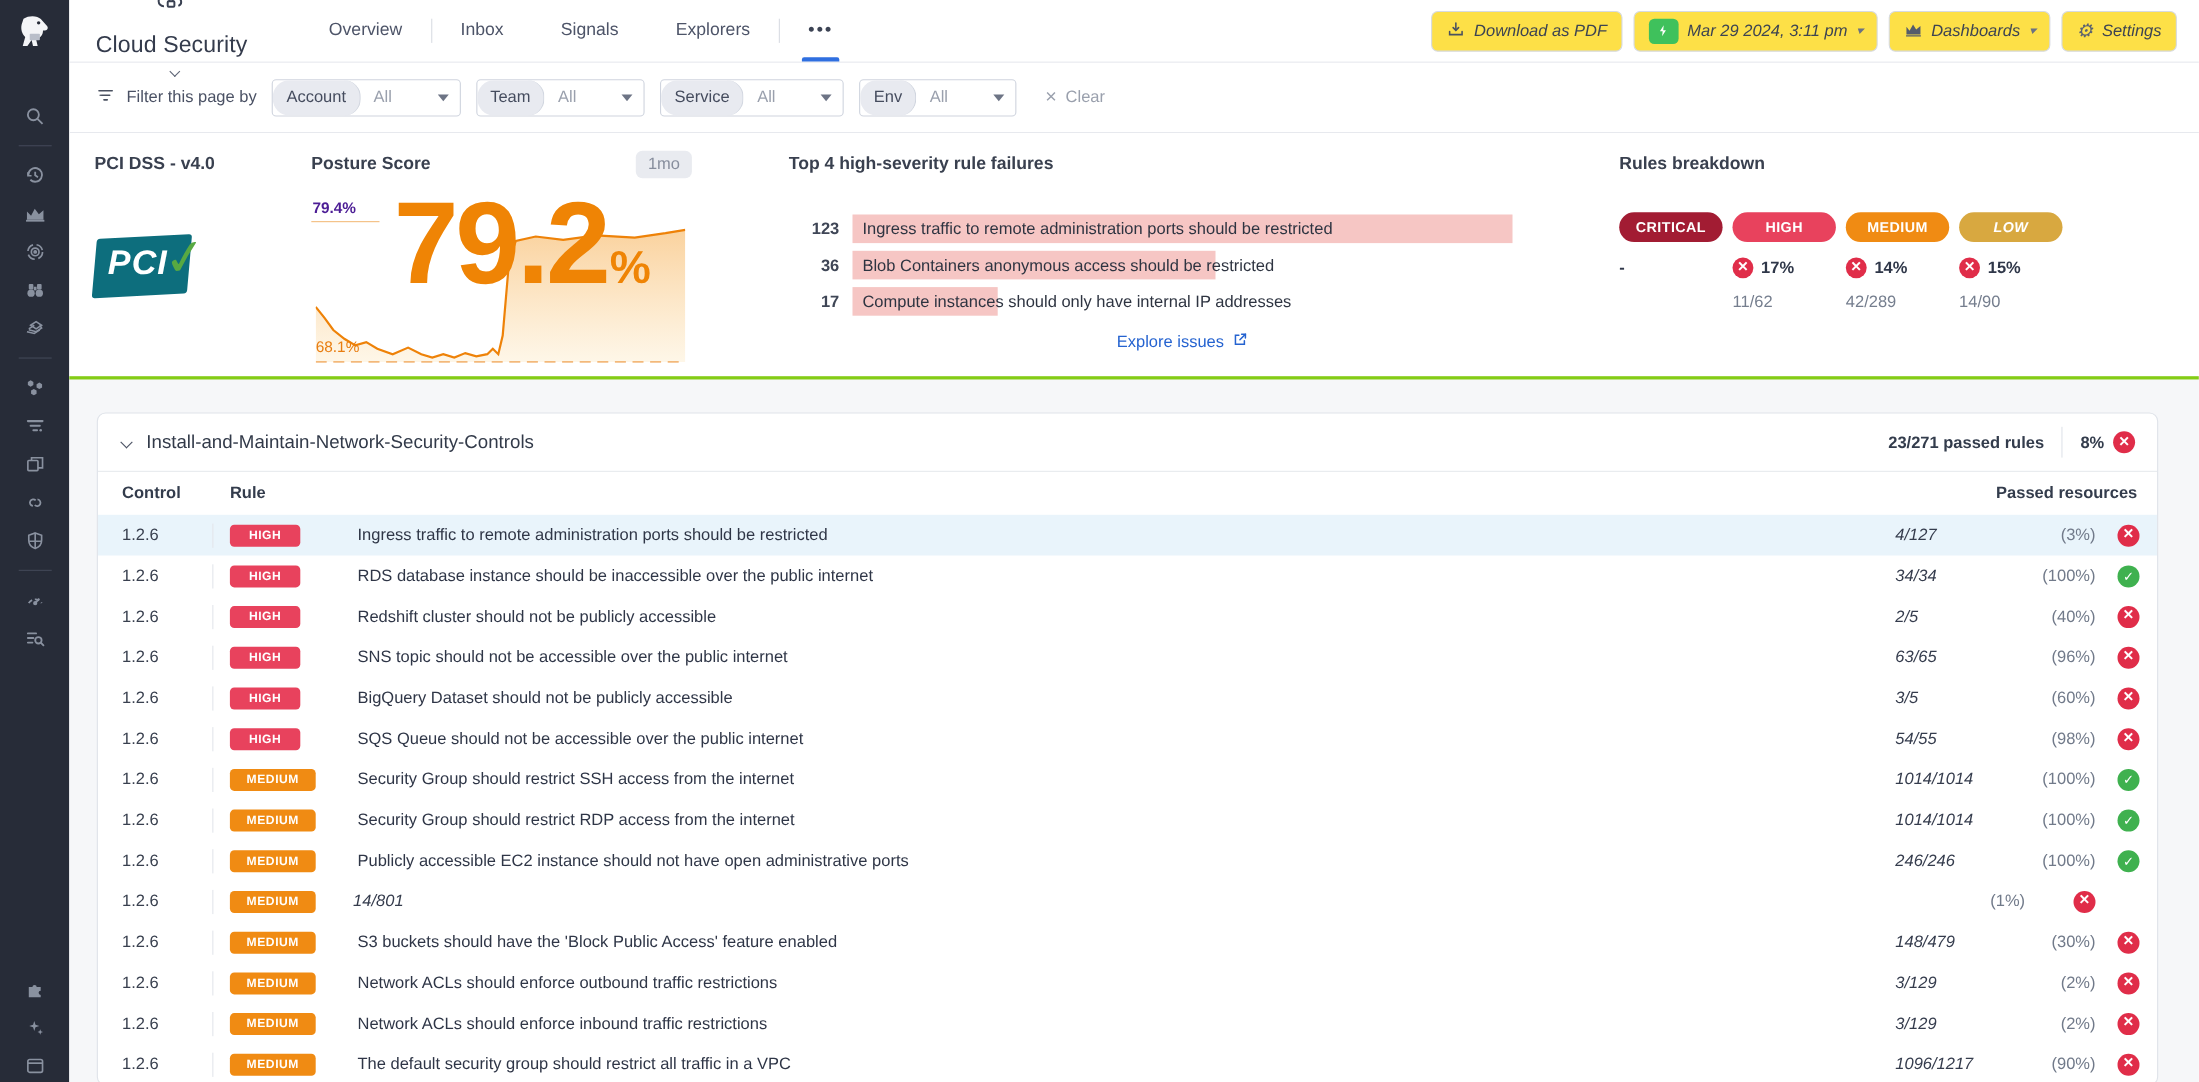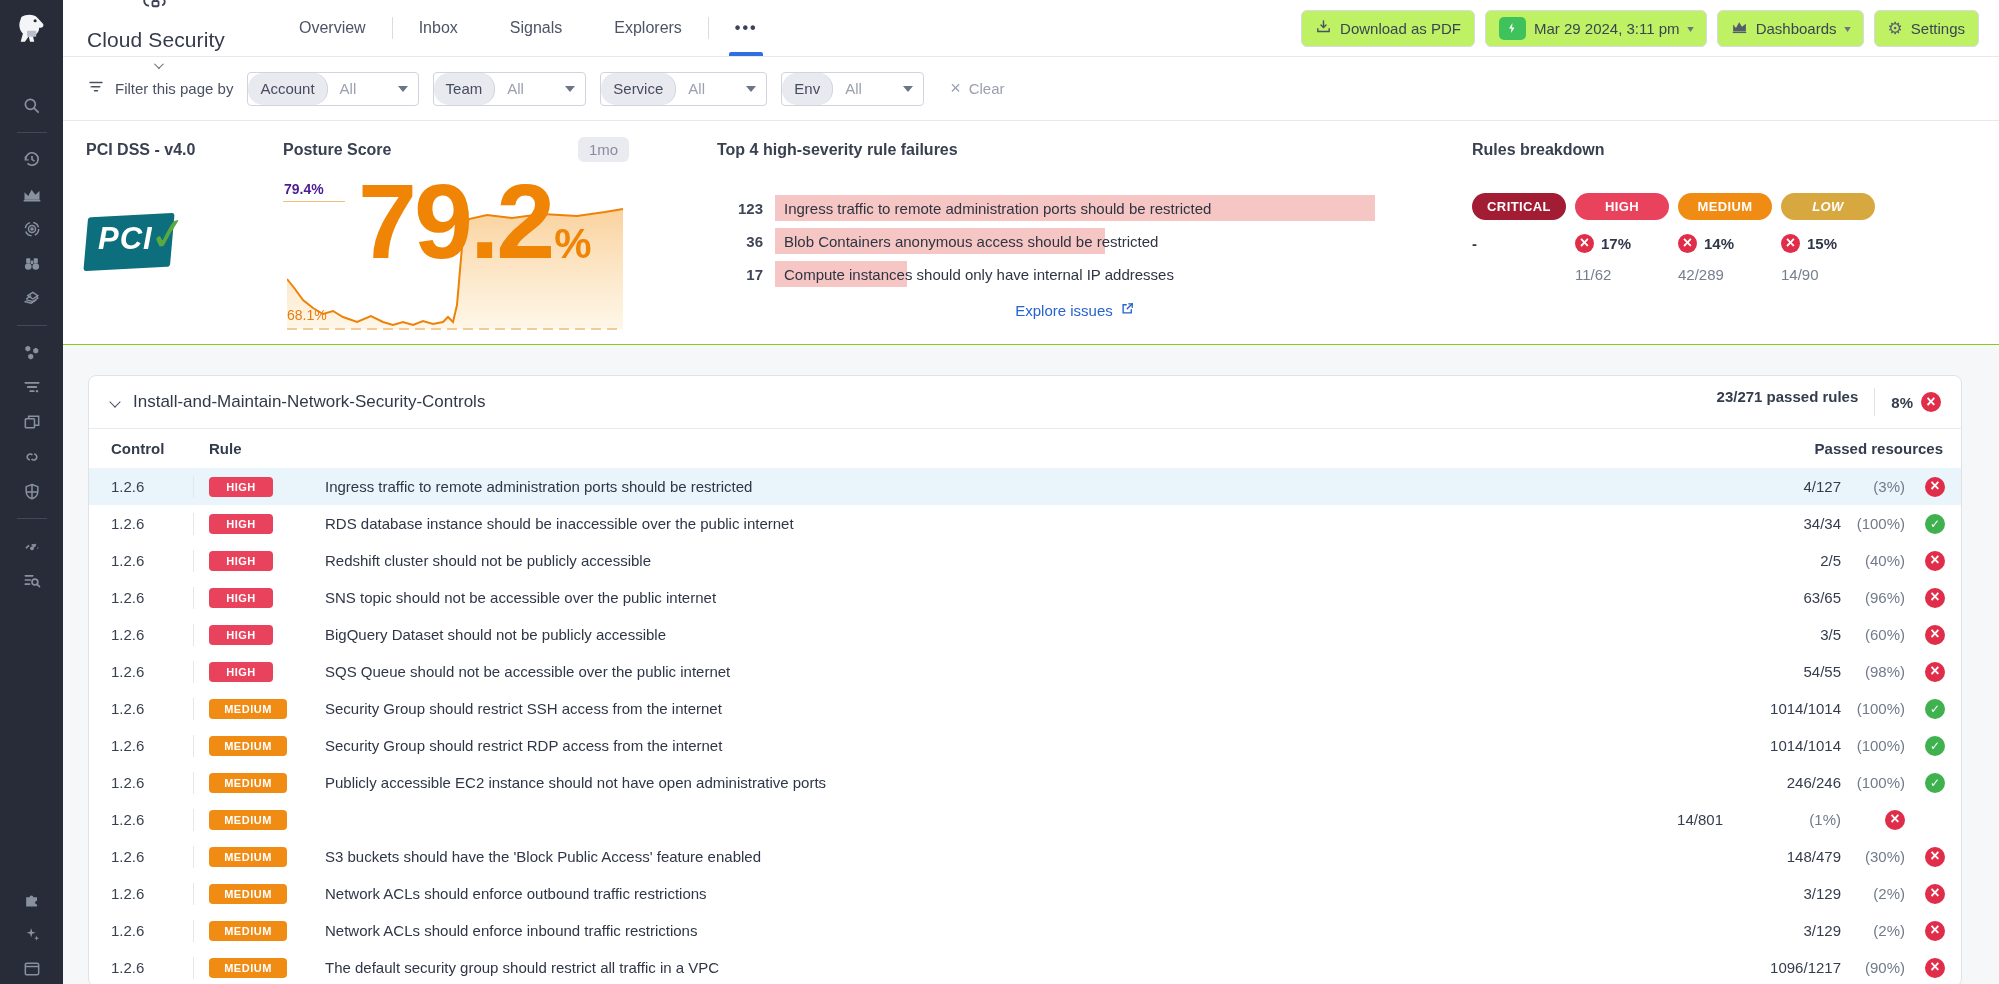--- a/index.html
+++ b/index.html
@@ -23,39 +23,39 @@
   .topnav { height:57px; background:#fff; border-bottom:1px solid #e7e9ee; display:flex; align-items:center; padding:0 20px 0 24px; position:relative; }
   .prod { display:flex; align-items:center; gap:10px;flex-direction:column; }
   .prod-title { font-size:21px; font-weight:500; color:#343b4c; letter-spacing:.1px; }
   .chev { width:7px; height:7px; border-right:1.8px solid #5d6475; border-bottom:1.8px solid #5d6475; transform:rotate(45deg) translateY(-2px); display:inline-block; margin-left:4px; }
   .tabs { display:flex; align-items:center; margin-left:48px; gap:0; height:100%; }
   .tab { font-size:16px; color:#4d5468; padding:0 26px; height:100%; display:flex; align-items:center; cursor:pointer; position:relative; }
   .tab-sep { width:1px; height:22px; background:#d9dce3; }
   .tab.active { font-weight:700; color:#3c4354; letter-spacing:2px; }
   .tab.active::after { content:""; position:absolute; left:50%; transform:translateX(-50%); bottom:0; width:34px; height:4px; background:#2f6fe0; border-radius:2px 2px 0 0; }
   .nav-right { margin-left:auto; display:flex; align-items:center; gap:10px; }
-  .btn { display:flex; align-items:center; gap:8px; height:37px; padding:0 13px; border:1px solid #d6dae2; border-radius:6px; background:#bef264; font-size:15px; color:#3d4452; font-weight:500; cursor:pointer; }
+  .btn { display:flex; align-items:center; gap:8px; height:37px; padding:0 13px; border:1px solid #d6dae2; border-radius:6px; background:#fde047; font-size:15px; color:#3d4452; font-weight:500; cursor:pointer;font-style:italic; }
   .bolt-badge { width:27px; height:23px; background:#3fc15c; border-radius:5px; display:flex; align-items:center; justify-content:center; }
   .caret { font-size:10px; color:#6b7282; transform:scaleX(1.3); }
   .gear { font-size:17px; color:#5b6270; line-height:1; }
 
   
   .filterbar { height:64px; background:#fff; border-bottom:1px solid #e7e9ee; display:flex; align-items:center; padding:0 24px; gap:14px; }
   .fb-label { display:flex; align-items:center; gap:10px; font-size:15px; color:#4a5164; }
   .pills { display:flex; align-items:center; gap:14px; }
   .pill { display:flex; align-items:stretch; height:34px; border:1px solid #cfd4de; border-radius:4px; overflow:hidden; cursor:pointer; background:#fff; }
   .pill-label { background:#e8eaf0; color:#454c5e; font-size:15px; display:flex; align-items:center; padding:0 12px; border-right:1px solid #cfd4de;border-radius:15px; }
   .pill-value { color:#9aa0ad; font-size:15px; display:flex; align-items:center; padding:0 12px; min-width:70px; }
   .pill-caret { display:flex; align-items:center; padding-right:10px; }
   .tri { width:0; height:0; border-left:5px solid transparent; border-right:5px solid transparent; border-top:6px solid #6d7485; }
   .clear { display:flex; align-items:center; gap:8px; color:#9aa0ad; font-size:15px; margin-left:12px; cursor:pointer; }
   .clear .x { font-size:18px; color:#9aa0ad; }
 
   
-  .summary { height:224px; background:#fff; border-bottom:1px solid #84cc16; position:relative; }
+  .summary { height:224px; background:#fff; border-bottom:3px solid #84cc16; position:relative; }
   .sec-title { font-size:16px; font-weight:700; color:#39404f; }
 
   .fw-block { position:absolute; left:23px; top:20px; }
   .pci-logo { margin-top:52px; position:relative; width:104px; height:62px; cursor:default; }
   .pci-shape { position:absolute; left:0; top:4px; width:86px; height:54px; background:#0d6e7d; transform:skewX(-8deg) rotate(-3deg); border-radius:3px; }
   .pci-text { position:absolute; left:12px; top:10px; color:#fff; font-size:31px; font-weight:800; font-style:italic; letter-spacing:1px; }
   .pci-check { position:absolute; right:2px; top:-4px; color:#58a942; font-size:46px; font-weight:800; transform:rotate(-6deg); }
 
   .posture-block { position:absolute; left:220px; top:20px; width:420px; height:190px; }
   .range-badge { position:absolute; left:295px; top:-4px; background:#e9ebf0; color:#878e9d; font-size:15px; border-radius:6px; padding:4px 11px; }
@@ -84,39 +84,39 @@
   .sev-stat { display:flex; align-items:center; gap:7px; min-height:22px; }
   .sev-pct { font-size:15px; font-weight:600; color:#2f3749; }
   .sev-frac { font-size:15px; color:#757e8e; min-height:18px; }
 
   
   .bodybg { flex:1; background:#f6f7f9; padding:30px 37px 0 25px; overflow:hidden; }
   .card { background:#fff; border:1px solid #dfe3e9; border-radius:8px; width:100%; overflow:hidden; }
   .card-head { height:53px; display:flex; align-items:center; padding:0 20px 0 22px; border-bottom:1px solid #e7eaee; }
   .card-title { font-size:17px; color:#323a49; margin-left:14px; }
   .chev2 { width:8px; height:8px; border-right:1.8px solid #4c5364; border-bottom:1.8px solid #4c5364; transform:rotate(45deg); display:inline-block; cursor:pointer; }
-  .card-head-right { margin-left:auto; display:flex; gap:16px; }
+  .card-head-right { margin-left:auto; display:flex; align-items:center; gap:16px; }
   .passed-rules { font-size:15px; font-weight:600; color:#333c4c; }
   .head-sep { width:1px; height:28px; background:#dfe3e9; }
   .fail-pct { font-size:15px; font-weight:600; color:#333c4c; display:flex; align-items:center; gap:8px; }
 
   .colhead, .trow { display:grid; grid-template-columns:82px 16px 112px 1fr 118px 64px 40px; padding:0 16px 0 22px; align-items:center; }
   .colhead { height:39px; font-size:15px; font-weight:700; color:#333c4c; }
   .colhead .ch-rule { grid-column:3 / 5; }
   .colhead .ch-passed { grid-column:5 / 8; text-align:right; padding-right:2px; }
 
   .trow { height:37px; font-size:15px; color:#2f3647; cursor:pointer; }
   .trow.highlighted { background:#e9f4fb; }
   .c-control { color:#39404f; }
   .c-sep { width:1px; height:22px; background:#e3e6eb; justify-self:start; }
   .sevbadge { display:inline-block; min-width:64px; text-align:center; padding:4px 12px; border-radius:4px; color:#fff; font-size:11px; font-weight:700; letter-spacing:.5px; }
   .sevbadge.HIGH { background:#e8425d; }
   .sevbadge.MEDIUM { background:#f08b13; min-width:78px; }
   .c-rule { padding-left:4px; white-space:nowrap; overflow:hidden; text-overflow:ellipsis; }
-  .c-frac { text-align:right; color:#353c4d; }
+  .c-frac { color:#353c4d;font-style:italic; }
   .c-pct { text-align:right; color:#717a8a; }
   .c-status { display:flex; justify-content:flex-end; }
 
   .st { width:20px; height:20px; border-radius:50%; color:#fff; display:inline-flex; align-items:center; justify-content:center; flex-shrink:0; }
   .st.fail { background:#e02d49; }
   .st.fail::before { content:"×"; font-size:16px; font-weight:700; margin-top:-1px; }
   .st.pass { background:#3fb14f; }
   .st.pass::before { content:"✓"; font-size:12px; font-weight:700; }
   .st.mini { width:19px; height:19px; }
 </style>

